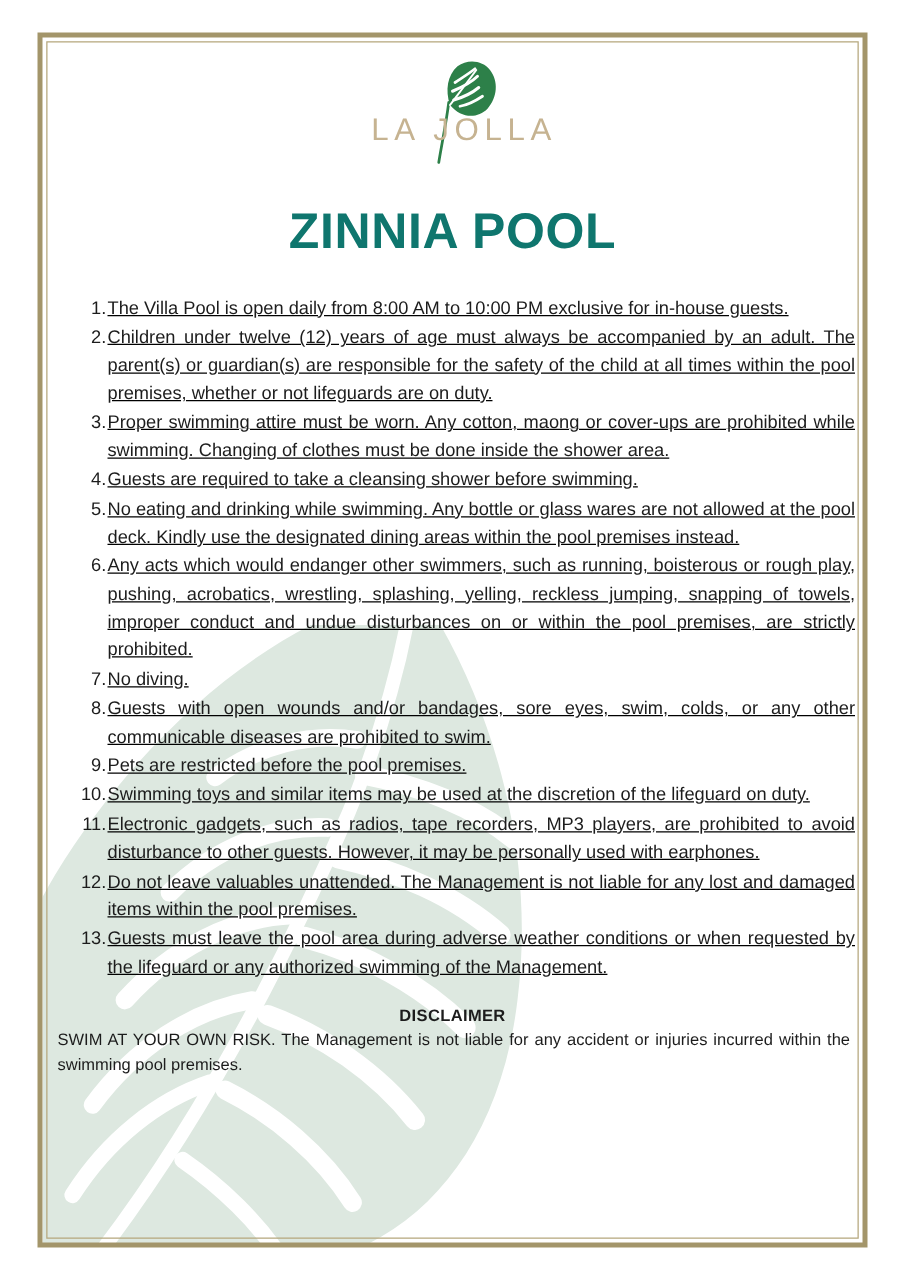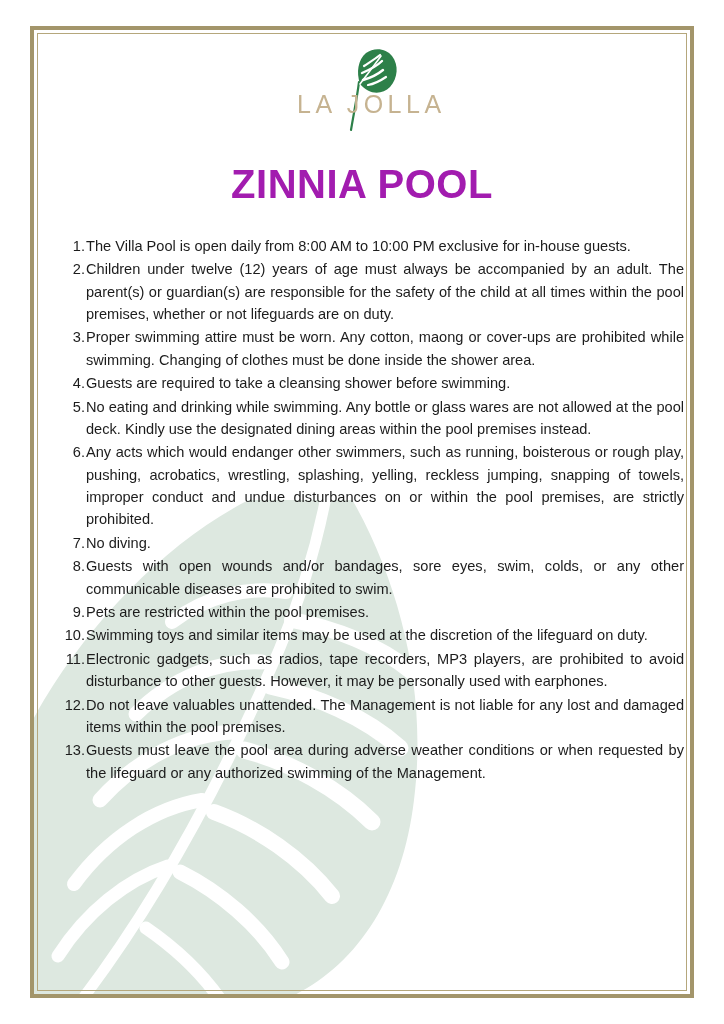--- a/index.html
+++ b/index.html
@@ -95,36 +95,37 @@
     letter-spacing: 4.5px;
     color: #c6b391;
     font-weight: 400;
     white-space: nowrap;
     font-family: "Liberation Sans", "DejaVu Sans", sans-serif;
   }
 
   
   .title {
     text-align: center;
-    color: #a21caf;
+    color: #0f766e;
     font-size: 40px;
     font-weight: 700;
     letter-spacing: 0.5px;
     line-height: 1.22;
     margin: 0;
   }
   .title-line-1 { margin-top: 22px; }
   .title-line-2 { }
 
   
   .rules {
     margin: 26px 0 0 0;
     padding: 0;
     list-style: none;
     counter-reset: rule;
+    text-decoration: underline;
   }
   .rule {
     position: relative;
     counter-increment: rule;
     padding-left: 46px;
     margin-bottom: 1px;
     font-size: 14.6px;
     line-height: 1.535;
     color: #1c1c1c;
     text-align: justify;
@@ -235,22 +236,26 @@
 
     <ol class="rules">
       <li class="rule">The Villa Pool is open daily from 8:00 AM to 10:00 PM exclusive for in-house guests.</li>
       <li class="rule">Children under twelve (12) years of age must always be accompanied by an adult. The parent(s) or guardian(s) are responsible for the safety of the child at all times within the pool premises, whether or not lifeguards are on duty.</li>
       <li class="rule">Proper swimming attire must be worn. Any cotton, maong or cover-ups are prohibited while swimming. Changing of clothes must be done inside the shower area.</li>
       <li class="rule">Guests are required to take a cleansing shower before swimming.</li>
       <li class="rule">No eating and drinking while swimming. Any bottle or glass wares are not allowed at the pool deck. Kindly use the designated dining areas within the pool premises instead.</li>
       <li class="rule">Any acts which would endanger other swimmers, such as running, boisterous or rough play, pushing, acrobatics, wrestling, splashing, yelling, reckless jumping, snapping of towels, improper conduct and undue disturbances on or within the pool premises, are strictly prohibited.</li>
       <li class="rule">No diving.</li>
       <li class="rule">Guests with open wounds and/or bandages, sore eyes, swim, colds, or any other communicable diseases are prohibited to swim.</li>
-      <li class="rule">Pets are restricted within the pool premises.</li>
+      <li class="rule">Pets are restricted before the pool premises.</li>
       <li class="rule">Swimming toys and similar items may be used at the discretion of the lifeguard on duty.</li>
       <li class="rule">Electronic gadgets, such as radios, tape recorders, MP3 players, are prohibited to avoid disturbance to other guests. However, it may be personally used with earphones.</li>
       <li class="rule">Do not leave valuables unattended. The Management is not liable for any lost and damaged items within the pool premises.</li>
       <li class="rule">Guests must leave the pool area during adverse weather conditions or when requested by the lifeguard or any authorized swimming of the Management.</li>
     </ol>
 
+    <div class="disclaimer">
+      <div class="disclaimer-heading">DISCLAIMER</div>
+      <p class="disclaimer-body">SWIM AT YOUR OWN RISK. The Management is not liable for any accident or injuries incurred within the swimming pool premises.</p>
+    </div>
 
   </div>
 </div>
 
 </body></html>

